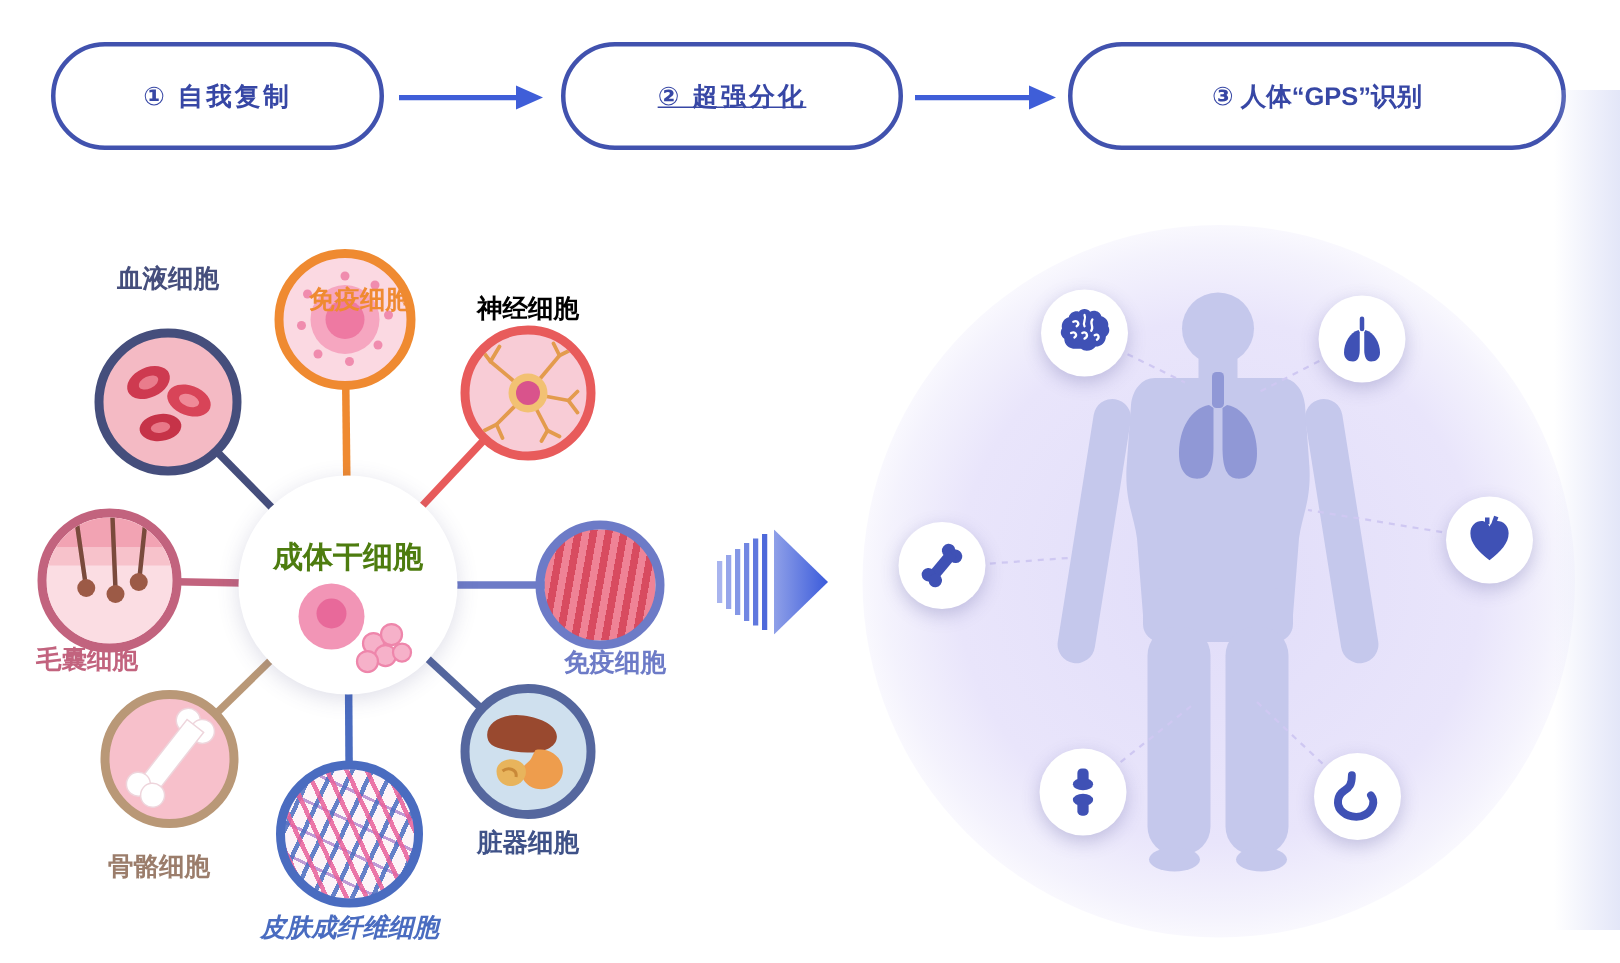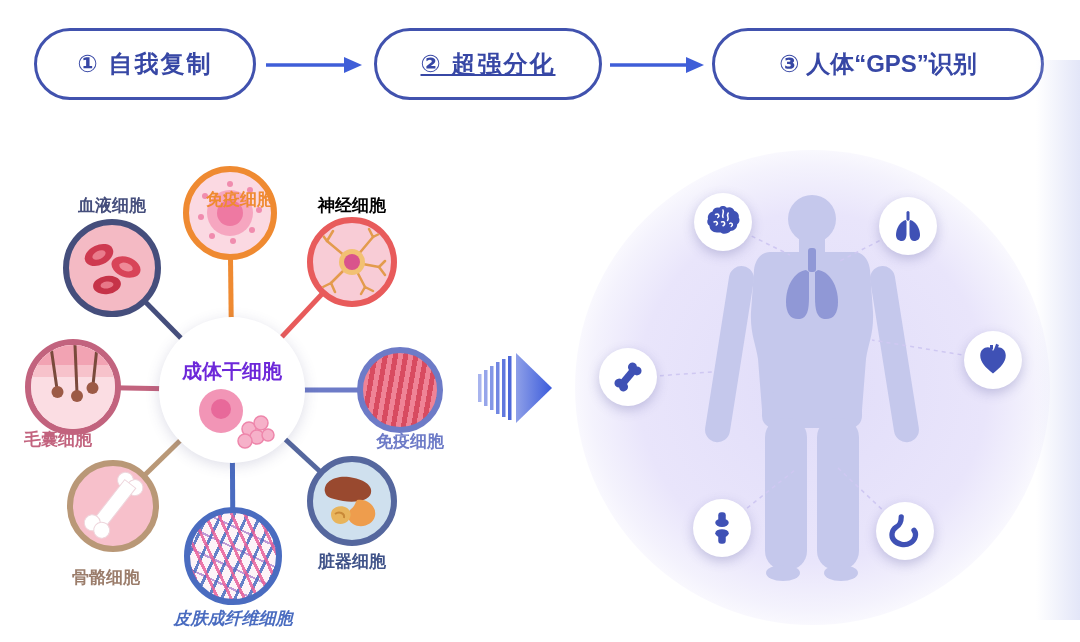--- a/index.html
+++ b/index.html
@@ -3,58 +3,58 @@
 <meta charset="utf-8">
 <style>
   html,body{margin:0;padding:0;background:#fff;}
   .canvas{position:relative;width:1080px;height:642px;background:#fff;overflow:hidden;
           font-family:"Liberation Sans","DejaVu Sans",sans-serif;}
 
   
   .step{position:absolute;top:28px;height:72px;box-sizing:border-box;
         border:3px solid #4152ae;border-radius:36px;background:#fff;
         display:flex;align-items:center;justify-content:center;
-        font-weight:700;color:#3747a5;font-size:24px;letter-spacing:2px;}
+        font-weight:700;color:#3747a5;font-size:17px;letter-spacing:2px;}
   #step1{left:34px;width:222px;}
   #step2{left:374px;width:228px;text-decoration:underline;}
   #step3{left:712px;width:332px;letter-spacing:0;}
   .step-arrow{position:absolute;top:50px;}
   #steparrow1{left:264px;}
   #steparrow2{left:608px;}
 
   
   #cluster{position:absolute;left:10px;top:130px;width:470px;height:512px;}
   #cluster-lines{position:absolute;left:0;top:0;z-index:1;}
   .cell-circle{position:absolute;box-sizing:border-box;border-radius:50%;
                overflow:hidden;z-index:2;display:flex;align-items:center;justify-content:center;}
   .cell-label{position:absolute;z-index:3;width:160px;text-align:center;
               font-size:17px;font-weight:700;white-space:nowrap;}
 
   #cell-center{left:149px;top:187px;width:146px;height:146px;background:#fff;
                box-shadow:0 3px 14px rgba(70,70,130,.18);z-index:2;
                display:flex;flex-direction:column;align-items:center;}
-  #center-label{margin-top:26px;font-size:20px;font-weight:700;color:#6d28d9;z-index:4;}
+  #center-label{margin-top:26px;font-size:20px;font-weight:700;color:#4d7c0f;z-index:4;}
 
   #cell-immune{left:173px;top:36px;width:94px;height:94px;border:6px solid #ef8a31;background:#fbd9e2;}
   #cell-nerve{left:297px;top:87px;width:90px;height:90px;border:6px solid #e85b5b;background:#f8ccd6;}
   #cell-blood{left:53px;top:89px;width:98px;height:98px;border:6px solid #454e7c;background:#f4bac4;}
   #cell-hair{left:15px;top:209px;width:96px;height:96px;border:6px solid #c2637e;background:#fbdde3;}
   #cell-muscle{left:347px;top:217px;width:86px;height:86px;border:6px solid #6d7bc7;
                background:repeating-linear-gradient(100deg,#d84b60 0 5px,#ef8396 5px 10px);}
   #cell-bone{left:57px;top:330px;width:92px;height:92px;border:6px solid #b99877;background:#f7c0cb;}
   #cell-organ{left:297px;top:326px;width:90px;height:90px;border:6px solid #55679e;background:#cfe0ee;}
   #cell-skin{left:174px;top:377px;width:98px;height:98px;border:6px solid #4a6cc0;
              background:
                repeating-linear-gradient(65deg,rgba(232,96,154,.85) 0 3px,transparent 3px 12px),
                repeating-linear-gradient(-65deg,rgba(74,108,192,.85) 0 3px,transparent 3px 12px),
                repeating-linear-gradient(25deg,transparent 0 7px,rgba(138,80,184,.55) 7px 9px,transparent 9px 19px),
                #fdf4f8;}
 
   #label-immune{left:150px;top:10px;color:#ef8a31;margin-top:48px;}
-  #label-blood{left:22px;top:64px;color:#454e7c;}
+  #label-blood{left:22px;top:44px;color:#454e7c;}
   #label-nerve{left:262px;top:64px;color:#000000;}
   #label-hair{left:-32px;top:298px;color:#c2637e;}
   #label-muscle{left:320px;top:300px;color:#6d7bc7;}
   #label-bone{left:16px;top:436px;color:#9b7d6b;}
   #label-organ{left:262px;top:420px;color:#3f5288;}
   #label-skin{left:143px;top:477px;color:#4a6cc0;font-style:italic;}
 
   
   #main-title{position:absolute;left:160px;top:326px;z-index:20;font-size:25px;font-weight:700;
               color:#eef200;white-space:nowrap;}

